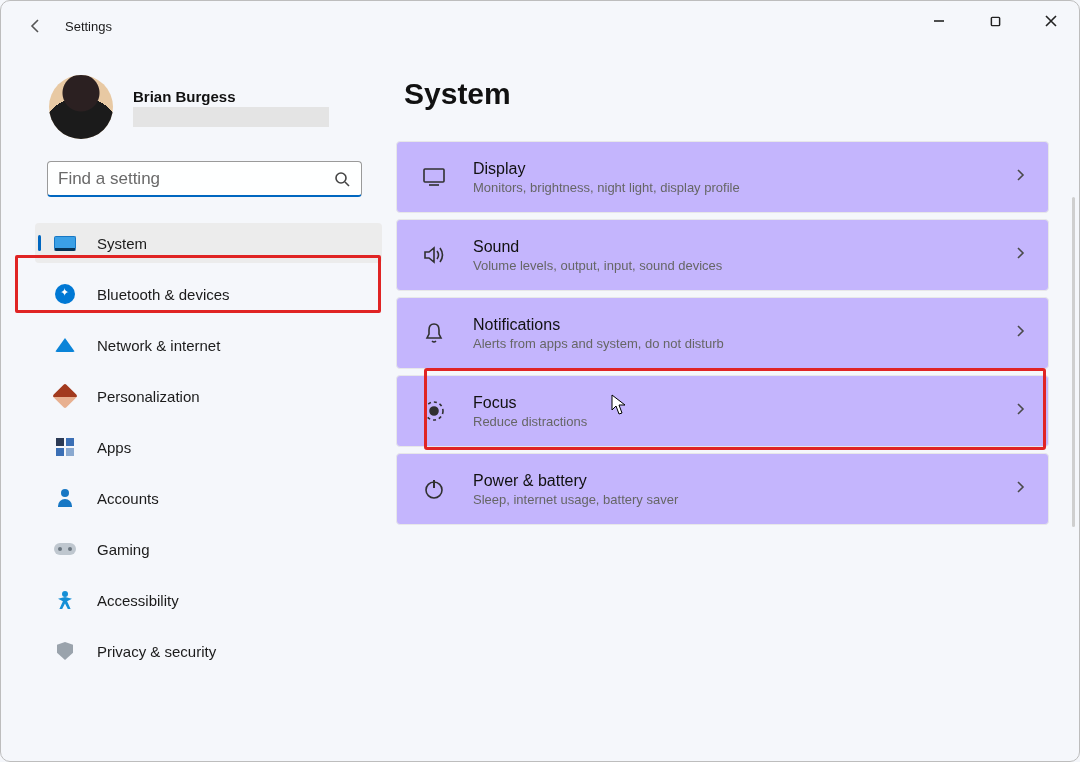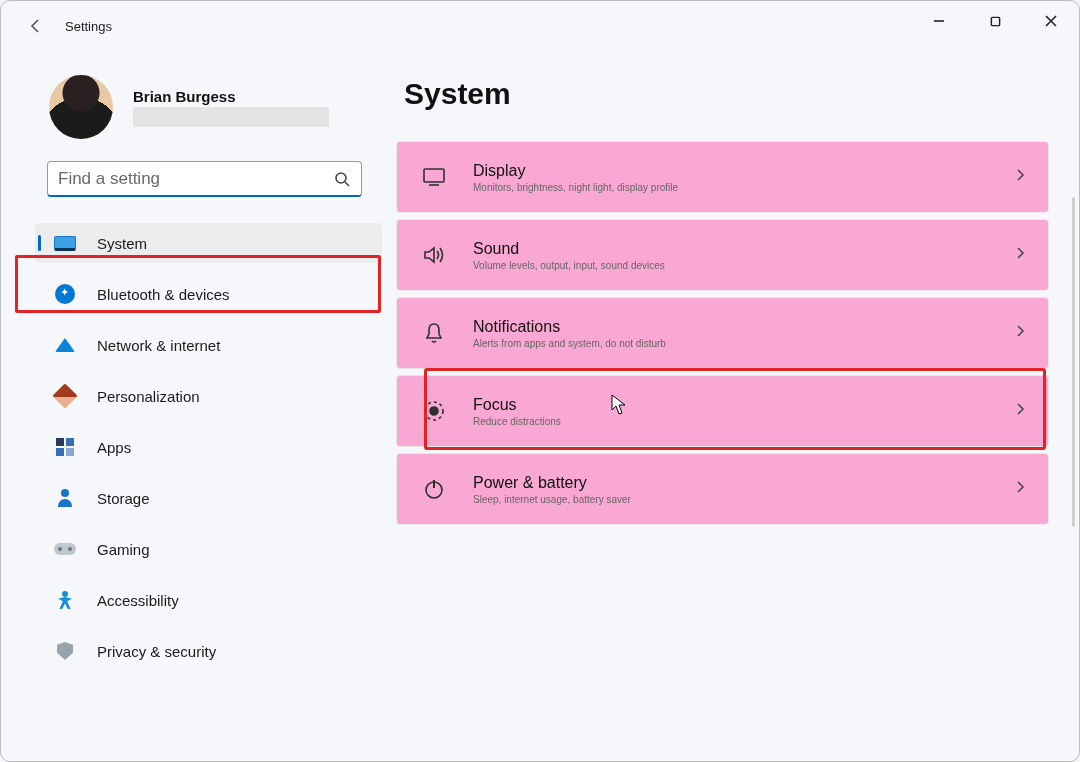--- a/index.html
+++ b/index.html
@@ -115,30 +115,30 @@
   .ic-access::after{ content:""; position:absolute; left:2px; top:6px; width:14px; height:12px; background:#158fd6; clip-path:polygon(50% 0,100% 15%,65% 35%,90% 100%,70% 100%,50% 55%,30% 100%,10% 100%,35% 35%,0 15%);}
   .ic-priv     { width:16px; height:18px; background:#9aa3ac; clip-path:polygon(50% 0,100% 15%,100% 60%,50% 100%,0 60%,0 15%); }
 
   
   .page-title {
     font-size: 30px; font-weight: 600; color: #111; margin: 26px 0 30px 8px;
   }
 
   
   .card {
-    background: #f9a8d4; border: 1px solid #e7e7e9; border-radius: 4px;
+    background: #c4b5fd; border: 1px solid #e7e7e9; border-radius: 4px;
     height: 72px; margin-bottom: 6px; display: flex; align-items: center;
     padding: 0 22px 0 24px; cursor: pointer; position: relative;
   }
   .card .icon-slot {
     width: 26px; height: 26px; display:flex; align-items:center; justify-content:center;
     color: #303030; margin-right: 26px; flex-shrink:0;
   }
   .card-text .title { font-size: 16px; color: #111; line-height: 1.25; }
-  .card-text .sub   { font-size: 10px; color: #666; margin-top: 1px; }
+  .card-text .sub   { font-size: 13px; color: #666; margin-top: 1px; }
   .chev {
     position: absolute; right: 22px; top: 50%; transform: translateY(-50%);
     color: #4a4a4a;
   }
   .highlight-box-card {
     position: absolute; border: 3px solid #e02424; border-radius: 3px;
     left: 423px; top: 367px; width: 622px; height: 82px; pointer-events: none;
   }
   .cursor-img {
     position: absolute; left: 610px; top: 393px; pointer-events: none;
@@ -238,21 +238,21 @@
                 <span></span>
                 <span></span>
               </span>
             </span>
           <span>Apps</span>
         </li>
         <li class="nav-item">
           <span class="icon-slot">
               <span class="ic-acct"></span>
             </span>
-          <span>Storage</span>
+          <span>Accounts</span>
         </li>
         <li class="nav-item">
           <span class="icon-slot">
               <span class="ic-game"></span>
             </span>
           <span>Gaming</span>
         </li>
         <li class="nav-item">
           <span class="icon-slot">
               <span class="ic-access"></span>

